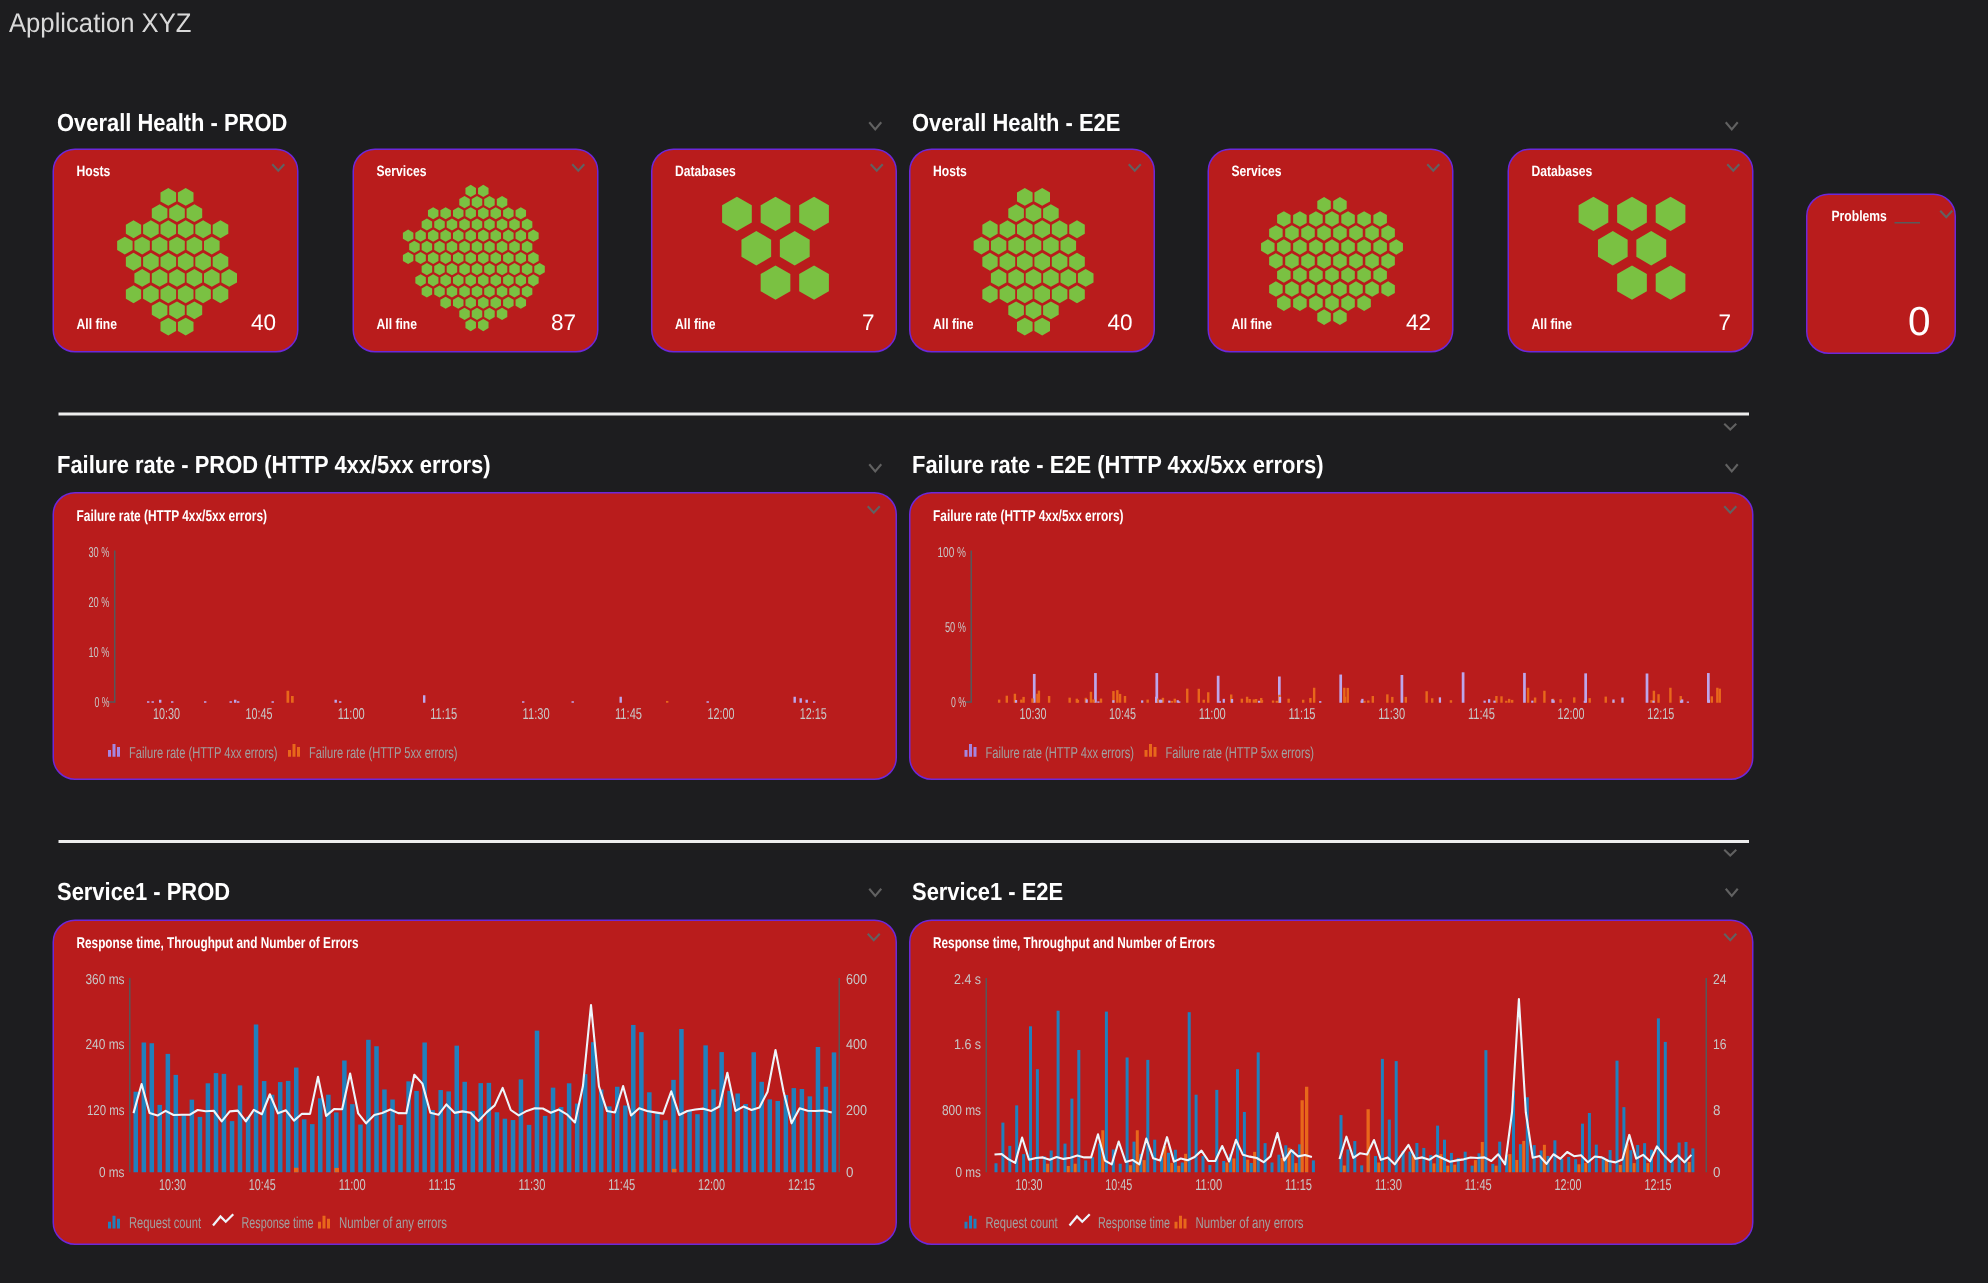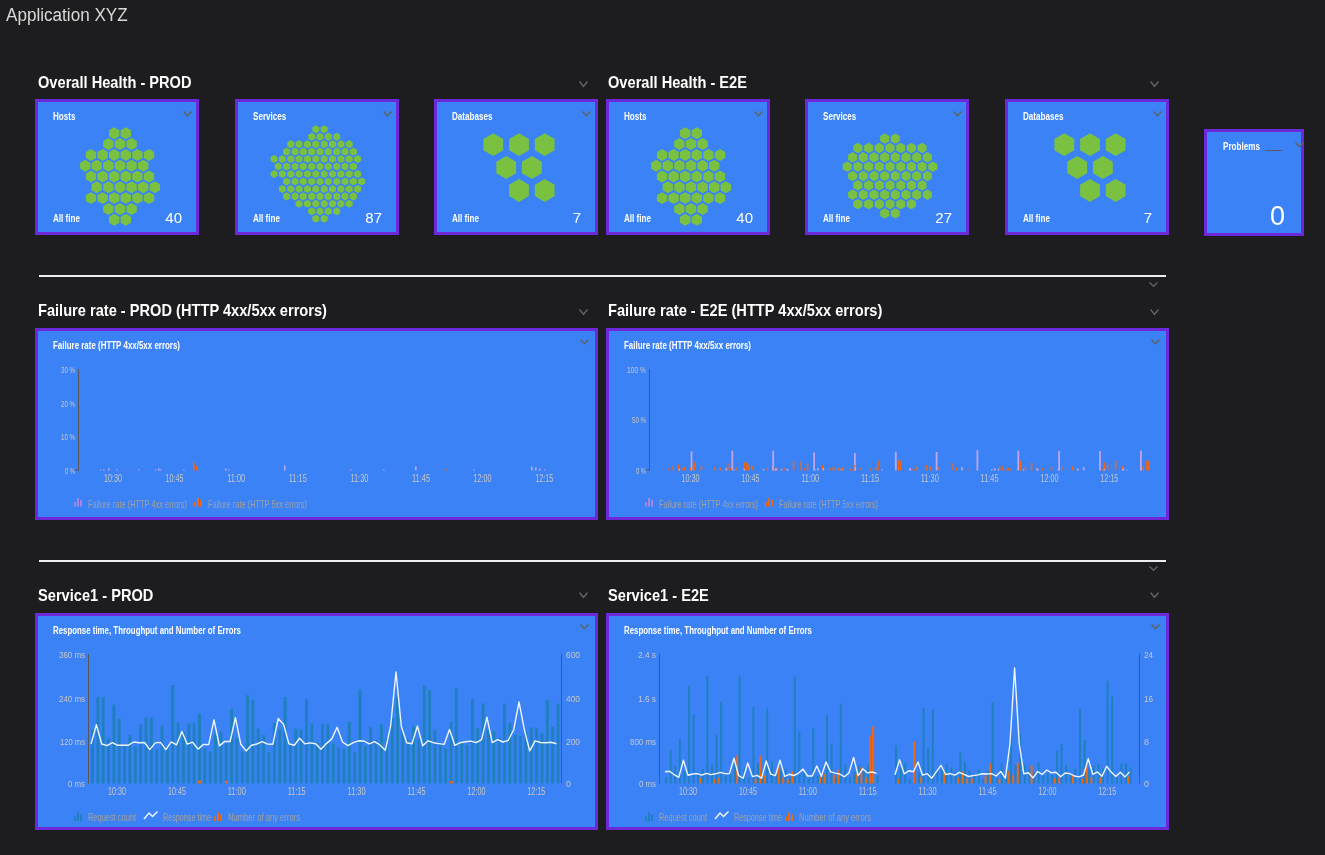--- a/index.html
+++ b/index.html
@@ -1,16 +1,16 @@
 <!DOCTYPE html>
 <html><head><meta charset="utf-8"><style>
 *{margin:0;padding:0;box-sizing:border-box}
 html,body{width:1325px;height:855px;background:#1d1d1f;font-family:"Liberation Sans",sans-serif;overflow:hidden}
 .abs{position:absolute}
-.tile{position:absolute;background:#3b82f6;border:3px solid #6d28d9;border-radius:0}
+.tile{position:absolute;background:#b91c1c;border:1px solid #6d28d9;border-radius:15px}
 .tlabel{position:absolute;font-size:10px;font-weight:bold;color:#fff;transform:scaleX(0.81);transform-origin:left top;white-space:nowrap}
 .tcount{position:absolute;font-size:15px;color:#fff}
 .shead{position:absolute;font-size:16.5px;font-weight:bold;color:#fff;transform:scaleX(0.886);transform-origin:left top;white-space:nowrap}
 .sep{position:absolute;height:2px;background:#ededed}
 </style></head><body>
 <div class="abs" style="left:6px;top:4.5px;font-size:18px;color:#d9d9d9;transform:scaleX(0.95);transform-origin:left top">Application XYZ</div>
 
 <div class="shead" style="left:38px;top:73px">Overall Health - PROD</div>
 <div class="shead" style="left:608px;top:73px">Overall Health - E2E</div>
 <svg style="position:absolute;left:579px;top:81px;overflow:visible" width="10" height="6.5">
@@ -301,21 +301,21 @@
       <polygon points="49.9,96.9 54.4,99.5 54.4,104.7 49.9,107.3 45.4,104.7 45.4,99.5" fill="#7ac142"></polygon>
       <polygon points="60.6,96.9 65.1,99.5 65.1,104.7 60.6,107.3 56.1,104.7 56.1,99.5" fill="#7ac142"></polygon>
       <polygon points="71.3,96.9 75.8,99.5 75.8,104.7 71.3,107.3 66.8,104.7 66.8,99.5" fill="#7ac142"></polygon>
       <polygon points="82.0,96.9 86.5,99.5 86.5,104.7 82.0,107.3 77.5,104.7 77.5,99.5" fill="#7ac142"></polygon>
       <polygon points="92.7,96.9 97.2,99.5 97.2,104.7 92.7,107.3 88.2,104.7 88.2,99.5" fill="#7ac142"></polygon>
       <polygon points="103.4,96.9 107.9,99.5 107.9,104.7 103.4,107.3 98.9,104.7 98.9,99.5" fill="#7ac142"></polygon>
       <polygon points="76.7,106.2 81.2,108.8 81.2,114.0 76.7,116.6 72.2,114.0 72.2,108.8" fill="#7ac142"></polygon>
       <polygon points="87.3,106.2 91.8,108.8 91.8,114.0 87.3,116.6 82.8,114.0 82.8,108.8" fill="#7ac142"></polygon>
     </svg>
 <div class="tlabel" style="left:15px;top:111px">All fine</div>
-<div class="tcount" style="right:14px;top:107px">27</div>
+<div class="tcount" style="right:14px;top:107px">42</div>
 </div>
 <div class="tile" style="left:1005px;top:99px;width:164px;height:136px">
 <div class="tlabel" style="left:15px;top:9px">Databases</div>
 <svg style="position:absolute;left:145px;top:9px;overflow:visible" width="10" height="6">
       <polyline points="0.5,0.5 4.5,4.8 8.5,0.5" fill="none" stroke="#616161" stroke-width="1.4"></polyline>
     </svg>
 <svg width="164" height="136" style="position:absolute;left:0;top:0">
       <polygon points="56.3,31.2 66.2,36.9 66.2,48.3 56.3,54.0 46.4,48.3 46.4,36.9" fill="#7ac142"></polygon>
       <polygon points="82.0,31.2 91.9,36.9 91.9,48.3 82.0,54.0 72.1,48.3 72.1,36.9" fill="#7ac142"></polygon>
       <polygon points="107.7,31.2 117.6,36.9 117.6,48.3 107.7,54.0 97.8,48.3 97.8,36.9" fill="#7ac142"></polygon>

